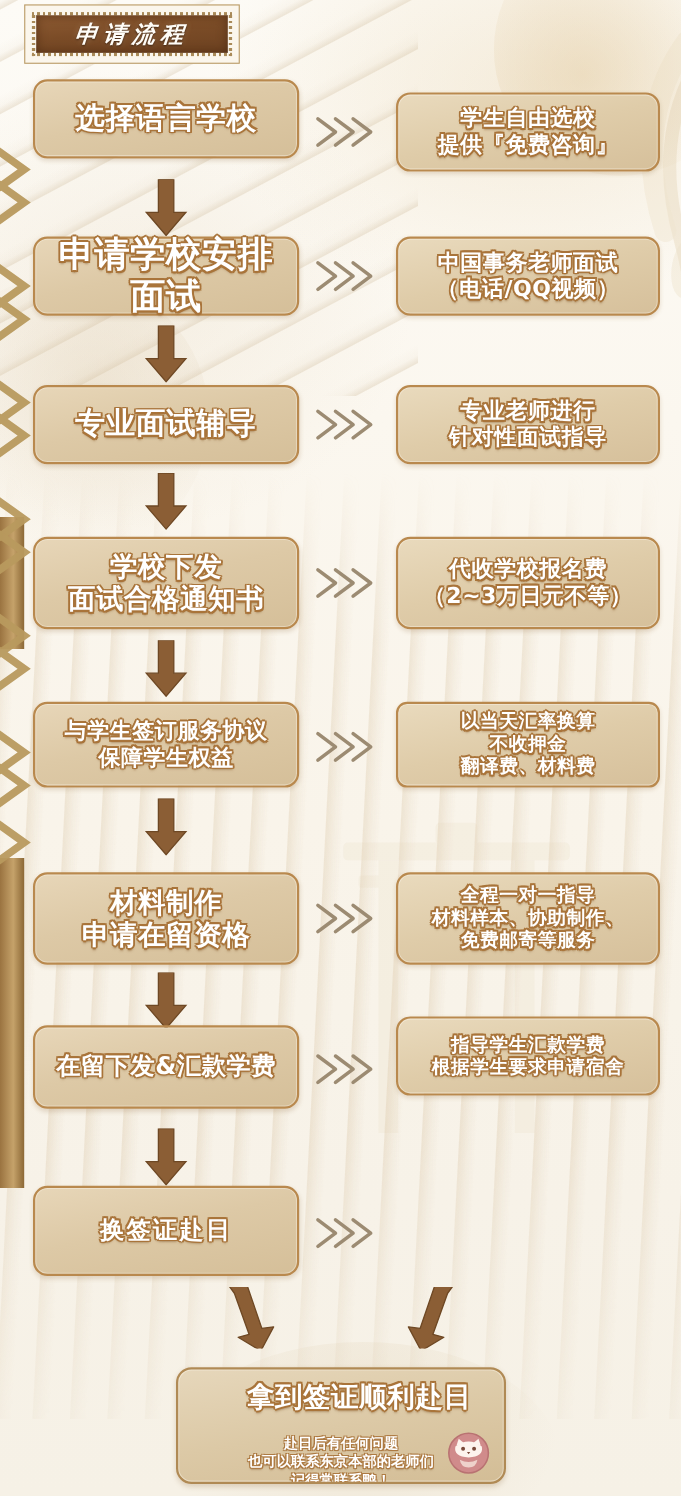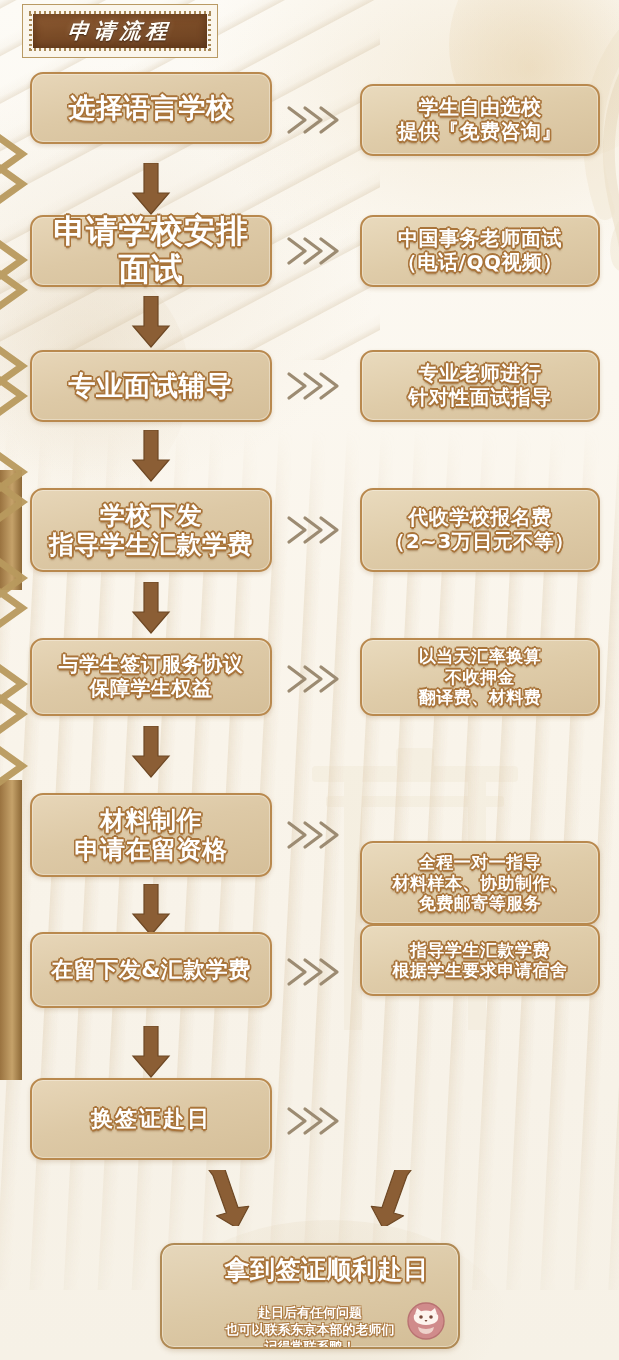--- a/index.html
+++ b/index.html
@@ -296,21 +296,21 @@
   <div class="box right" style="top:350px;height:72px;">
     <span class="txt">专业老师进行
 针对性面试指导</span>
   </div>
   <svg class="arrow-down" style="left:131px;top:430px;" viewBox="0 0 40 52">
     <path d="M13 0 H27 V30 H38 L20 51 L2 30 H13 Z" fill="#8b5e35" stroke="#6e4824" stroke-width="1.2"></path>
   </svg>
 
   <div class="box left two" style="top:488px;height:84px;">
     <span class="txt">学校下发
-指导学生汇款学费</span>
+面试合格通知书</span>
   </div>
   <div class="chev" style="left:282px;top:510px;">
     <svg width="60" height="36" viewBox="0 0 60 36">
       <g fill="none" stroke="#9c8b72" stroke-width="3.2" stroke-linecap="round" stroke-linejoin="round">
         <path d="M6 6 L22 18 L6 30"></path>
           <path d="M22 6 L38 18 L22 30"></path>
           <path d="M38 6 L54 18 L38 30"></path>
       </g>
     </svg>
   </div>
@@ -328,21 +328,21 @@
   </div>
   <div class="chev" style="left:282px;top:659px;">
     <svg width="60" height="36" viewBox="0 0 60 36">
       <g fill="none" stroke="#9c8b72" stroke-width="3.2" stroke-linecap="round" stroke-linejoin="round">
         <path d="M6 6 L22 18 L6 30"></path>
           <path d="M22 6 L38 18 L22 30"></path>
           <path d="M38 6 L54 18 L38 30"></path>
       </g>
     </svg>
   </div>
-  <div class="box right tri" style="top:638px;height:78px;">
+  <div class="box right tri" style="top:638px;height:78px;border-radius:10px;">
     <span class="txt">以当天汇率换算
 不收押金
 翻译费、材料费</span>
   </div>
   <svg class="arrow-down" style="left:131px;top:726px;" viewBox="0 0 40 52">
     <path d="M13 0 H27 V30 H38 L20 51 L2 30 H13 Z" fill="#8b5e35" stroke="#6e4824" stroke-width="1.2"></path>
   </svg>
 
   <div class="box left two" style="top:793px;height:84px;">
     <span class="txt">材料制作
@@ -350,21 +350,21 @@
   </div>
   <div class="chev" style="left:282px;top:815px;">
     <svg width="60" height="36" viewBox="0 0 60 36">
       <g fill="none" stroke="#9c8b72" stroke-width="3.2" stroke-linecap="round" stroke-linejoin="round">
         <path d="M6 6 L22 18 L6 30"></path>
           <path d="M22 6 L38 18 L22 30"></path>
           <path d="M38 6 L54 18 L38 30"></path>
       </g>
     </svg>
   </div>
-  <div class="box right tri" style="top:793px;height:84px;margin-top:48px;">
+  <div class="box right tri" style="top:793px;height:84px;">
     <span class="txt">全程一对一指导
 材料样本、协助制作、
 免费邮寄等服务</span>
   </div>
   <svg class="arrow-down" style="left:131px;top:884px;" viewBox="0 0 40 52">
     <path d="M13 0 H27 V30 H38 L20 51 L2 30 H13 Z" fill="#8b5e35" stroke="#6e4824" stroke-width="1.2"></path>
   </svg>
 
   <div class="box left" style="top:932px;height:76px;text-align:center;">
     <span class="txt" style="font-size:22px;">在留下发&amp;汇款学费</span>

